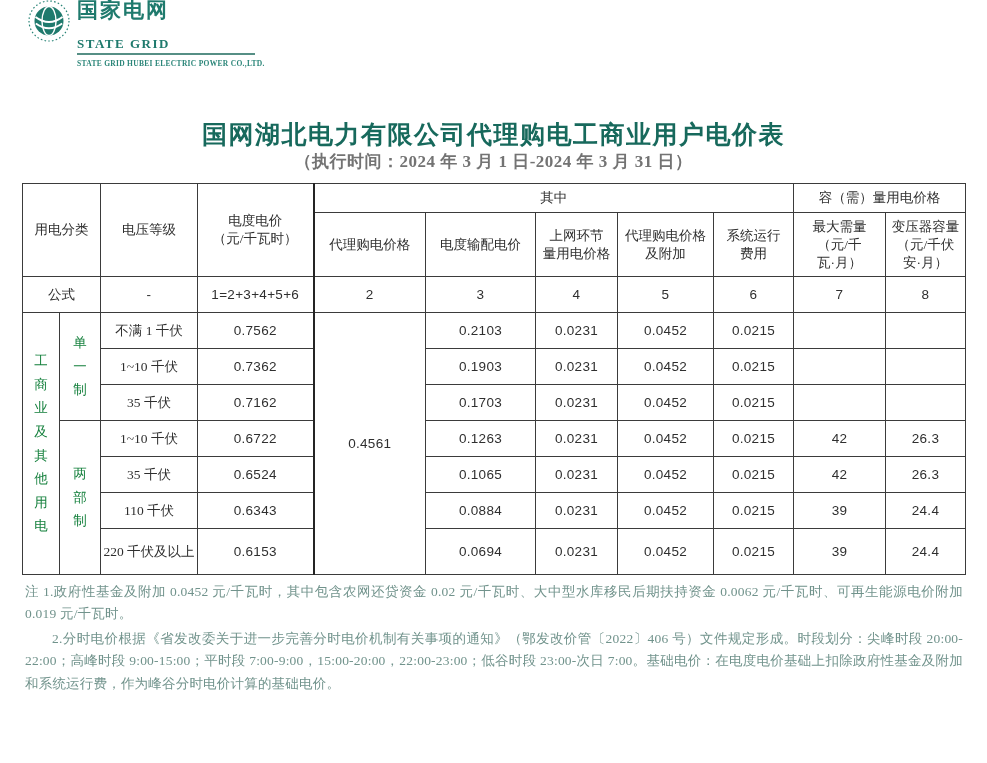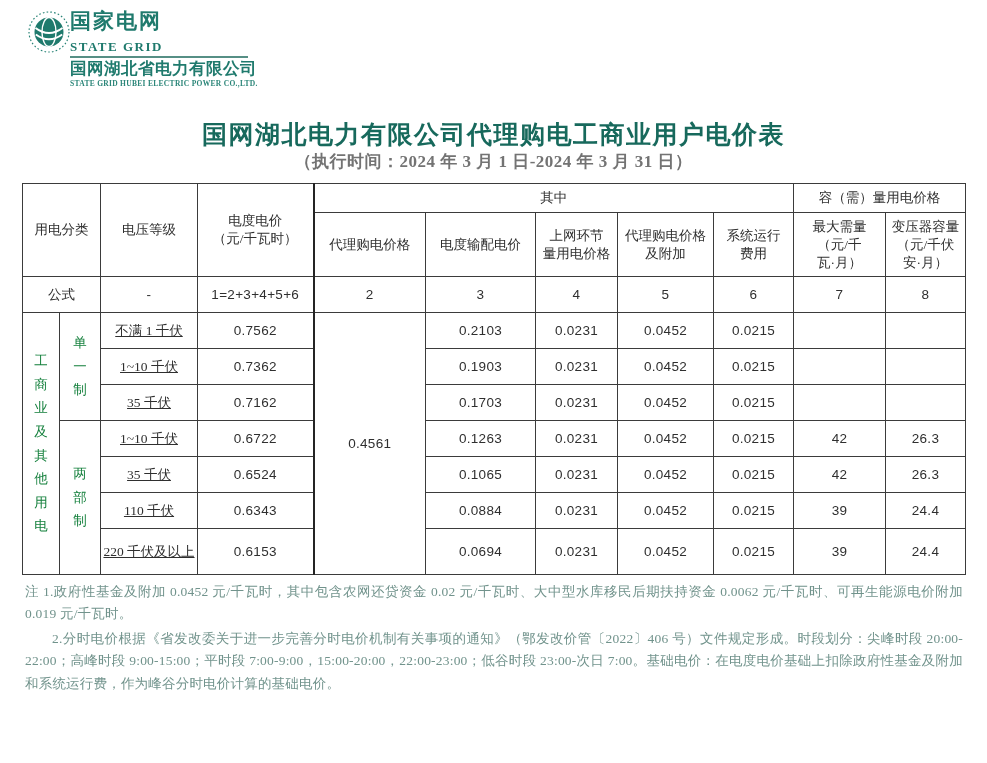--- a/index.html
+++ b/index.html
@@ -2,43 +2,43 @@
 <html><head>
 <meta charset="utf-8">
 <style>
   html,body{margin:0;padding:0;}
   body{
     width:987px;height:763px;background:#ffffff;position:relative;overflow:hidden;
     font-family:"Liberation Serif","DejaVu Serif",serif;
     -webkit-font-smoothing:antialiased;
   }
   
-  .logo{position:absolute;top:11px;left:28px;display:flex;align-items:flex-start;}
+  .logo{position:absolute;top:0;left:28px;display:flex;align-items:flex-start;gap:7px;}
   .logo .globe{width:42px;height:42px;flex:0 0 auto;}
   .brand{display:flex;flex-direction:column;line-height:1;}
   .brand-cn{font-size:21px;font-weight:bold;color:#1f7a6d;letter-spacing:2px;}
-  .brand-en{font-size:13px;font-weight:bold;color:#1f7a6d;letter-spacing:1.5px;margin-top:8px;font-variant:small-caps;}
+  .brand-en{font-size:13px;font-weight:bold;color:#1f7a6d;letter-spacing:1.5px;margin-top:16px;font-variant:small-caps;}
   .brand-divider{width:178px;border-bottom:2px solid #568f85;margin:3px 0 3px 0;}
   .company-cn{font-size:16.5px;font-weight:bold;color:#1f7a6d;letter-spacing:0.5px;}
   .company-en{font-size:7.5px;font-weight:bold;color:#2a8578;letter-spacing:0.3px;margin-top:2px;}
   
   .doc-title{position:absolute;top:118px;left:0;width:100%;text-align:center;
     font-size:25px;font-weight:bold;color:#17695c;letter-spacing:1.5px;}
   .doc-subtitle{position:absolute;top:150px;left:0;width:100%;text-align:center;
     font-size:17px;font-weight:bold;color:#737373;letter-spacing:0.5px;}
   
   table.price{position:absolute;left:22px;top:183px;width:943px;border-collapse:collapse;table-layout:fixed;}
   table.price td,table.price th{
     border:1px solid #3b3b3b;text-align:center;vertical-align:middle;
     padding:1px 2px;font-weight:normal;color:#2f2f2f;font-size:13.5px;
     white-space:pre-line;overflow:hidden;
   }
   tr.rh1{height:29px;} tr.rh2{height:64px;} tr.rhf{height:36px;} tr.rhd{height:36px;} tr.rhl{height:46px;}
   td.num{font-family:"Liberation Sans","DejaVu Sans",sans-serif;font-size:13px;color:#5a5a5a;letter-spacing:0.3px;}
-  td.volt{font-size:13.5px;color:#474747;text-decoration:underline;}
+  td.volt{font-size:13.5px;color:#474747;}
   .vstack{display:block;width:1.05em;margin:8px auto;word-break:break-all;line-height:1.75;color:#15803d;}
   .bl-thick{border-left:2px solid #242424 !important;}
   
   .notes{position:absolute;left:25px;top:581px;width:938px;color:#71938c;
     font-size:13.5px;line-height:22.4px;text-align:justify;letter-spacing:0.2px;}
   .notes p{margin:0 0 2px 0;}
   .notes p.indent{text-indent:2em;}
 </style>
 </head>
 <body>
@@ -48,21 +48,20 @@
     <circle cx="21" cy="21" r="20" fill="none" stroke="#2a8578" stroke-width="1.2" stroke-dasharray="1.6 2.2"></circle>
     <circle cx="21" cy="21" r="14.5" fill="#1f7a6d"></circle>
     <path d="M7.5 17 Q21 27 34.5 17" stroke="#ffffff" stroke-width="2" fill="none"></path>
     <path d="M7.8 23.5 Q21 33 34.2 23.5" stroke="#ffffff" stroke-width="2" fill="none"></path>
     <ellipse cx="21" cy="21" rx="7" ry="14.5" fill="none" stroke="#ffffff" stroke-width="1.4"></ellipse>
   </svg>
   <div class="brand">
     <span class="brand-cn">国家电网</span>
     <span class="brand-en">STATE GRID</span>
     <span class="brand-divider"></span>
-    <span class="company-cn">国网湖北省电力有限公司</span>
     <span class="company-en">STATE GRID HUBEI ELECTRIC POWER CO.,LTD.</span>
   </div>
 </div>
 
 <div class="doc-title">国网湖北电力有限公司代理购电工商业用户电价表</div>
 <div class="doc-subtitle">（执行时间：2024 年 3 月 1 日-2024 年 3 月 31 日）</div>
 
 <table class="price">
   <colgroup>
     <col style="width:37px">

